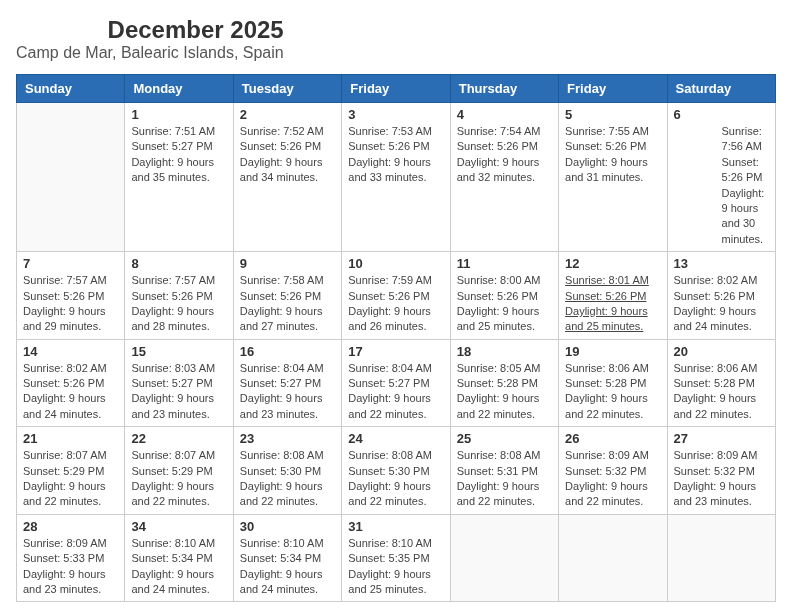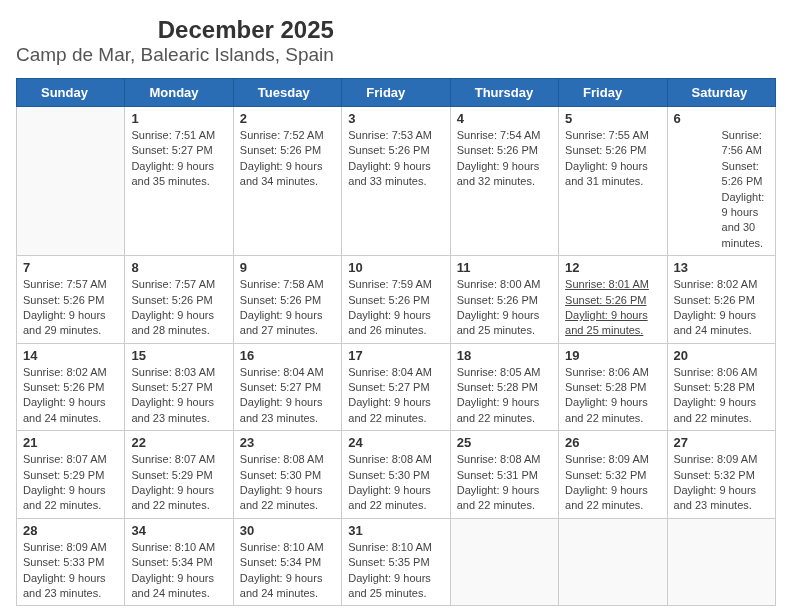--- a/index.html
+++ b/index.html
@@ -32,34 +32,34 @@
     .title-section {
       text-align: right;
       margin-bottom: 4px;
     }
     .calendar-title {
       font-size: 24px;
       font-weight: bold;
       color: #333;
     }
     .calendar-subtitle {
-      font-size: 19px;
+      font-size: 16px;
       color: #555;
     }
     .calendar {
       width: 100%;
       border-collapse: collapse;
       border: 1px solid #ccc;
       margin-top: 8px;
     }
     .calendar th {
       background-color: #2a6db5;
       color: #fff;
       text-align: left;
-      padding: 6px 24px;
+      padding: 6px 8px;
       font-size: 13px;
       font-weight: bold;
       border: 1px solid #1e5a9a;
     }
     .calendar td {
       vertical-align: top;
       padding: 4px 6px;
       border: 1px solid #ccc;
       font-size: 11px;
       color: #333;

